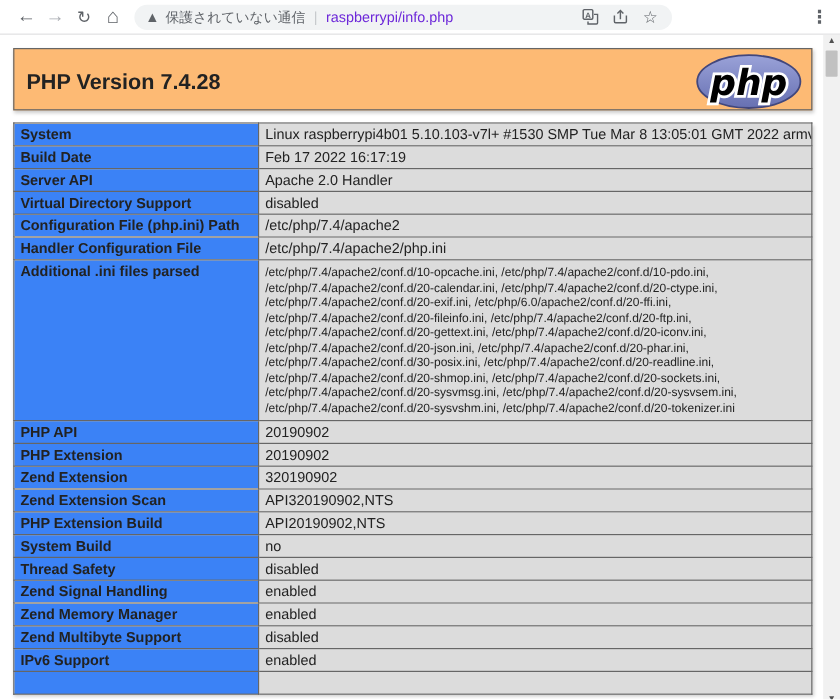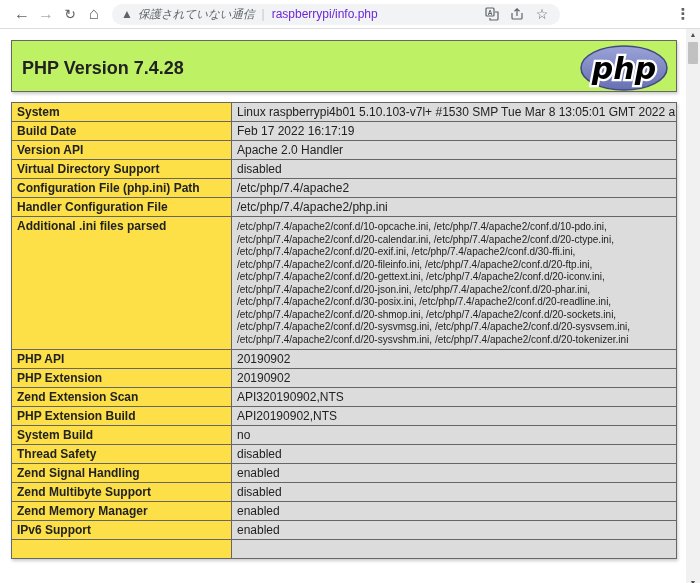--- a/index.html
+++ b/index.html
@@ -18,56 +18,56 @@
   .nav-icon {
     width: 24px; height: 24px; display: flex; align-items: center; justify-content: center;
     color: #5f6368; font-size: 16px; flex: 0 0 auto; cursor: pointer;
   }
   .nav-icon.disabled { color: #aaadb2; }
   .omnibox {
     margin-left: 6px; width: 448px; height: 21px; background: #f1f3f4;
     border-radius: 11px; display: flex; align-items: center; padding: 0 10px 0 9px;
   }
   .warn-icon { color: #5f6368; font-size: 12px; line-height: 1; margin-right: 5px; }
-  .security-label { color: #5f6368; font-size: 11.5px; white-space: nowrap; font-style: italic; }
+  .security-label { color: #5f6368; font-size: 11.5px; white-space: nowrap; }
   .omni-sep { color: #c6c9cc; font-size: 12px; margin: 0 7px; }
   .url-text { color: #6d28d9; font-size: 12px; white-space: nowrap; }
   .omni-spacer { flex: 1; }
   .pill-icon { width: 16px; height: 16px; margin-left: 9px; display: flex; align-items: center; justify-content: center; color: #5f6368; cursor: pointer; }
   .star-icon { font-size: 14px; line-height: 1; }
   .toolbar-spacer { flex: 1; }
   .menu-dots { color: #5f6368; font-size: 15px; font-weight: bold; width: 18px; text-align: center; cursor: pointer; }
 
   
   .page {
     position: relative; width: 700px; height: 554px; background: #fff;
   }
   .page-content { width: 686px; height: 554px; overflow: hidden; }
 
   .php-header {
     margin: 11px 9px 0 11px; height: 52px;
-    background: #bef264; border: 1px solid #666;
+    background: #fdba74; border: 1px solid #666;
     box-shadow: 1px 2px 3px #ccc;
     display: flex; align-items: center; justify-content: space-between;
     padding: 4px 7px 0 10px;
   }
   .php-header h1 { font-size: 18px; font-weight: bold; color: #222; }
   .php-logo { display: block; }
 
   table.info {
     margin: 10px 9px 0 11px; width: 666px;
     border-collapse: collapse; box-shadow: 1px 2px 3px #ccc;
     table-layout: fixed;
   }
   table.info td {
     border: 1px solid #666; font-size: 12px; line-height: 12px;
     padding: 3px 5px; vertical-align: baseline; color: #222;
     overflow: hidden; white-space: nowrap;
   }
-  table.info td.e { background: #fde047; font-weight: bold; width: 220px; }
+  table.info td.e { background: #3b82f6; font-weight: bold; width: 204px; }
   table.info td.v { background: #dcdcdc; }
   td.v.ini-list { white-space: normal; }
   .ini-line { font-size: 10px; line-height: 12.5px; white-space: nowrap; }
 
   
   .scrollbar {
     position: absolute; top: 0; right: 0; width: 14px; height: 554px;
     background: #f1f1f1; display: flex; flex-direction: column; align-items: center;
   }
   .sb-arrow { color: #505050; font-size: 7px; line-height: 11px; height: 11px; cursor: pointer; }
@@ -130,85 +130,89 @@
       <tbody>
           <tr>
             <td class="e">System</td>
             <td class="v">Linux raspberrypi4b01 5.10.103-v7l+ #1530 SMP Tue Mar 8 13:05:01 GMT 2022 armv7l</td>
           </tr>
           <tr>
             <td class="e">Build Date</td>
             <td class="v">Feb 17 2022 16:17:19</td>
           </tr>
           <tr>
-            <td class="e">Version API</td>
+            <td class="e">Server API</td>
             <td class="v">Apache 2.0 Handler</td>
           </tr>
           <tr>
             <td class="e">Virtual Directory Support</td>
             <td class="v">disabled</td>
           </tr>
           <tr>
             <td class="e">Configuration File (php.ini) Path</td>
             <td class="v">/etc/php/7.4/apache2</td>
           </tr>
           <tr>
             <td class="e">Handler Configuration File</td>
             <td class="v">/etc/php/7.4/apache2/php.ini</td>
           </tr>
           <tr>
             <td class="e">Additional .ini files parsed</td>
             <td class="v ini-list">
               <div class="ini-line">/etc/php/7.4/apache2/conf.d/10-opcache.ini, /etc/php/7.4/apache2/conf.d/10-pdo.ini,</div>
               <div class="ini-line">/etc/php/7.4/apache2/conf.d/20-calendar.ini, /etc/php/7.4/apache2/conf.d/20-ctype.ini,</div>
-              <div class="ini-line">/etc/php/7.4/apache2/conf.d/20-exif.ini, /etc/php/7.4/apache2/conf.d/30-ffi.ini,</div>
+              <div class="ini-line">/etc/php/7.4/apache2/conf.d/20-exif.ini, /etc/php/6.0/apache2/conf.d/20-ffi.ini,</div>
               <div class="ini-line">/etc/php/7.4/apache2/conf.d/20-fileinfo.ini, /etc/php/7.4/apache2/conf.d/20-ftp.ini,</div>
               <div class="ini-line">/etc/php/7.4/apache2/conf.d/20-gettext.ini, /etc/php/7.4/apache2/conf.d/20-iconv.ini,</div>
               <div class="ini-line">/etc/php/7.4/apache2/conf.d/20-json.ini, /etc/php/7.4/apache2/conf.d/20-phar.ini,</div>
               <div class="ini-line">/etc/php/7.4/apache2/conf.d/30-posix.ini, /etc/php/7.4/apache2/conf.d/20-readline.ini,</div>
               <div class="ini-line">/etc/php/7.4/apache2/conf.d/20-shmop.ini, /etc/php/7.4/apache2/conf.d/20-sockets.ini,</div>
               <div class="ini-line">/etc/php/7.4/apache2/conf.d/20-sysvmsg.ini, /etc/php/7.4/apache2/conf.d/20-sysvsem.ini,</div>
               <div class="ini-line">/etc/php/7.4/apache2/conf.d/20-sysvshm.ini, /etc/php/7.4/apache2/conf.d/20-tokenizer.ini</div>
             </td>
           </tr>
           <tr>
             <td class="e">PHP API</td>
             <td class="v">20190902</td>
           </tr>
           <tr>
             <td class="e">PHP Extension</td>
             <td class="v">20190902</td>
           </tr>
           <tr>
+            <td class="e">Zend Extension</td>
+            <td class="v">320190902</td>
+          </tr>
+          <tr>
             <td class="e">Zend Extension Scan</td>
             <td class="v">API320190902,NTS</td>
           </tr>
           <tr>
             <td class="e">PHP Extension Build</td>
             <td class="v">API20190902,NTS</td>
           </tr>
           <tr>
             <td class="e">System Build</td>
             <td class="v">no</td>
           </tr>
           <tr>
             <td class="e">Thread Safety</td>
             <td class="v">disabled</td>
           </tr>
           <tr>
             <td class="e">Zend Signal Handling</td>
             <td class="v">enabled</td>
           </tr>
           <tr>
+            <td class="e">Zend Memory Manager</td>
+            <td class="v">enabled</td>
+          </tr>
+          <tr>
             <td class="e">Zend Multibyte Support</td>
             <td class="v">disabled</td>
-          </tr>
-          <tr>
-            <td class="e">Zend Memory Manager</td>
-            <td class="v">enabled</td>
           </tr>
           <tr>
             <td class="e">IPv6 Support</td>
             <td class="v">enabled</td>
           </tr>
           <tr>
             <td class="e">&nbsp;</td>
             <td class="v">&nbsp;</td>
           </tr>
         </tbody>

